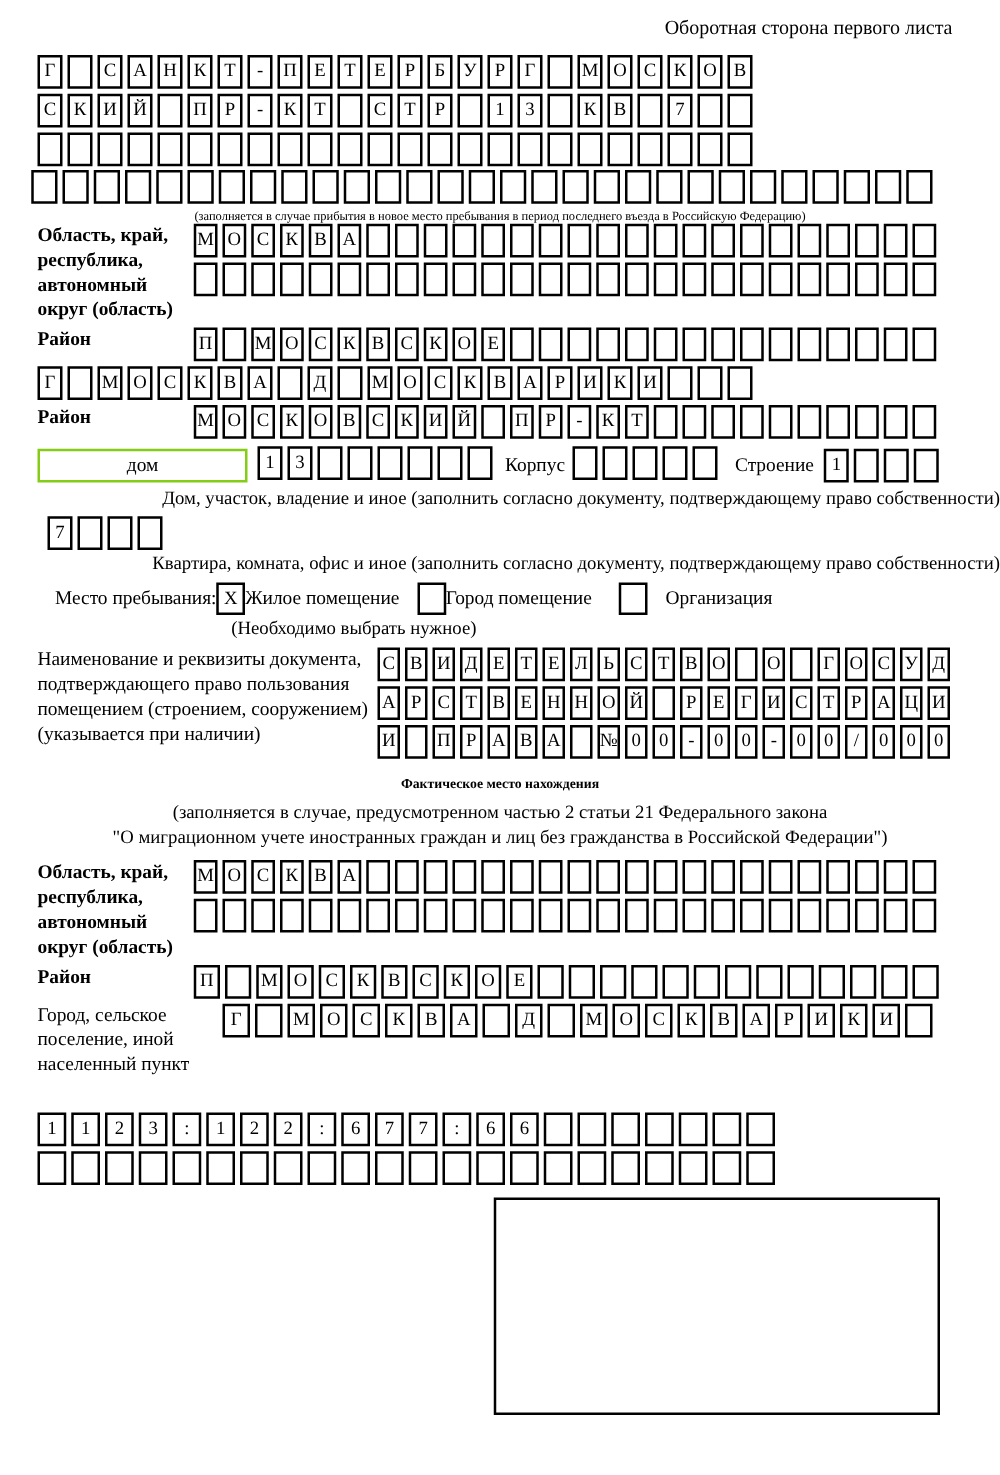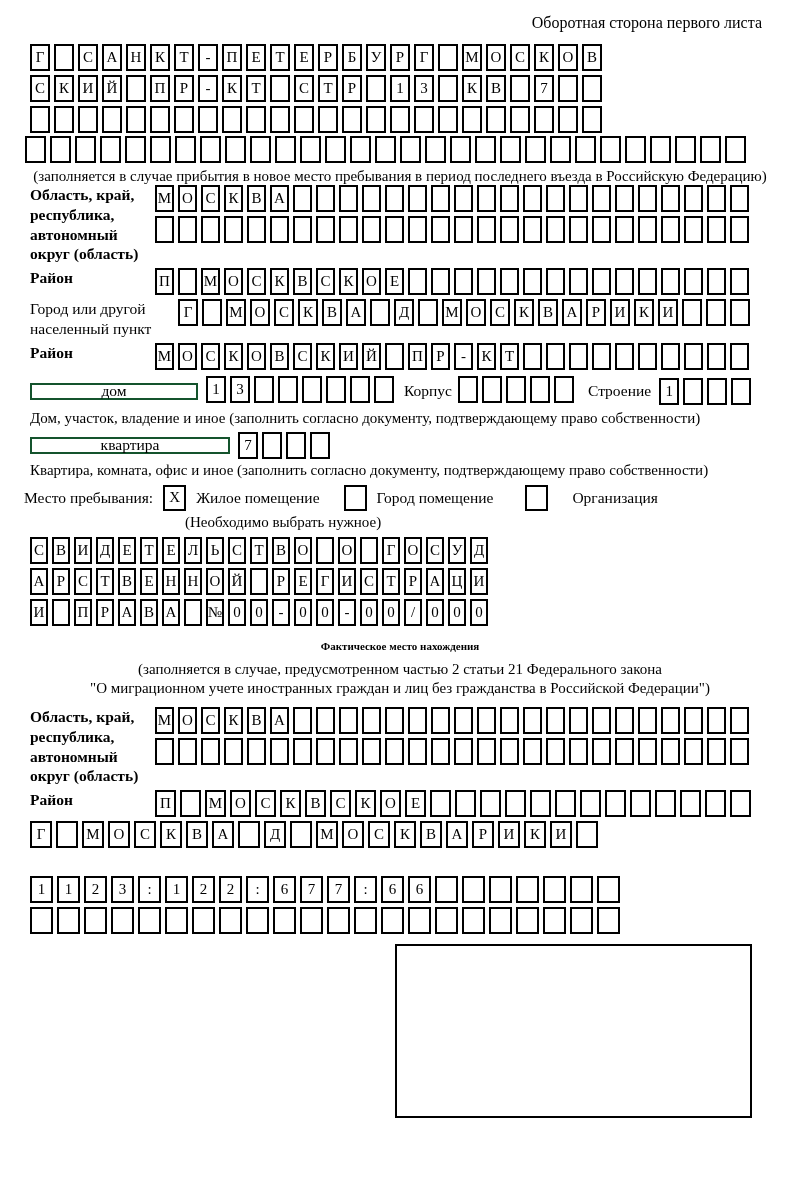--- a/index.html
+++ b/index.html
@@ -37,43 +37,43 @@
     font-size: 15px;
   }
   .grid.w20 .cell { width: 20px; }
   .grid.w21 .cell { width: 21px; }
   .grid.w22 .cell { width: 22px; }
   .grid.w23 .cell { width: 23px; }
   .grid.w18 .cell { width: 18px; }
 
   .fullrow { padding-left: 25px; margin-top: 3px; }
 
-  .center-note { text-align: center; font-size: 15px; margin-top: 5px; }
+  .center-note { text-align: center; font-size: 10px; margin-top: 5px; }
   .sec-title { text-align: center; font-size: 16.5px; font-weight: bold; margin-top: 7px; margin-bottom: 8px; }
 
   .mt4 { margin-top: 4px; } .mt6 { margin-top: 6px; } .mt8 { margin-top: 8px; } .mt12 { margin-top: 12px; }
 
   .wide-box {
-    border: 2px solid #14532d; height: 17px; flex: none;
+    border: 2px solid #84cc16; height: 27px; flex: none;
     display: flex; align-items: center; justify-content: center;
     font-size: 15.5px;
   }
   .dom-box { width: 168px; }
   .kv-box { width: 200px; }
   .inline-row { display: flex; align-items: center; padding-left: 30px; }
   .inline-lbl { font-size: 15.5px; flex: none; }
-  .caption { font-size: 15px; padding-left: 30px; margin-top: 3px; margin-bottom: 5px; }
+  .caption { font-size: 15px; padding-left: 30px; margin-top: 3px; margin-bottom: 5px; text-align: right; }
 
   .checkbox {
     width: 23px; height: 26px; flex: none;
     border: 2px solid #000;
     display: inline-flex; align-items: center; justify-content: center;
     font-size: 15px;
   }
-  .mesto-row { display: flex; align-items: center; padding-left: 24px; margin-top: 6px; gap: 10px; }
+  .mesto-row { display: flex; align-items: center; padding-left: 44px; margin-top: 6px; }
   .mesto-note { font-size: 15px; padding-left: 185px; margin-top: 3px; }
 
   .fact-title { text-align: center; font-size: 11px; font-weight: bold; margin-top: 14px; }
   .fact-note { text-align: center; font-size: 15px; line-height: 1.3; margin-top: 8px; }
 
   .kad-grids { margin-top: 24px; }
 
   .stamp-wrap { margin-top: 10px; padding-left: 395px; }
   .stamp-box { width: 357px; height: 174px; border: 2px solid #000; }
 </style>
@@ -292,21 +292,20 @@
           <span class="cell"></span>
           <span class="cell"></span>
           <span class="cell"></span>
           <span class="cell"></span>
           <span class="cell"></span>
         </div>
     </div>
   </div>
 
   <div class="row mt4">
-    <div class="lbl w148">Город или другой населенный пункт</div>
     <div class="grids">
       <div class="grid w20">
           <span class="cell">Г</span>
           <span class="cell"></span>
           <span class="cell">М</span>
           <span class="cell">О</span>
           <span class="cell">С</span>
           <span class="cell">К</span>
           <span class="cell">В</span>
           <span class="cell">А</span>
@@ -388,21 +387,20 @@
     <div class="grid w20">
         <span class="cell">1</span>
         <span class="cell"></span>
         <span class="cell"></span>
         <span class="cell"></span>
       </div>
   </div>
   <div class="caption">Дом, участок, владение и иное (заполнить согласно документу, подтверждающему право собственности)</div>
 
   <div class="inline-row">
-    <div class="wide-box kv-box">квартира</div>
     <div class="grid w20" style="margin-left:8px;">
         <span class="cell">7</span>
         <span class="cell"></span>
         <span class="cell"></span>
         <span class="cell"></span>
       </div>
   </div>
   <div class="caption">Квартира, комната, офис и иное (заполнить согласно документу, подтверждающему право собственности)</div>
 
   <div class="mesto-row">
@@ -410,20 +408,21 @@
     <span class="checkbox">X</span>
     <span class="inline-lbl">Жилое помещение</span>
     <span class="checkbox" style="margin-left:14px;"></span>
     <span class="inline-lbl">Город помещение</span>
     <span class="checkbox" style="margin-left:22px;"></span>
     <span class="inline-lbl" style="margin-left:14px;">Организация</span>
   </div>
   <div class="mesto-note">(Необходимо выбрать нужное)</div>
 
   <div class="row mt6">
+    <div class="lbl w272">Наименование и реквизиты документа, подтверждающего право пользования помещением (строением, сооружением) (указывается при наличии)</div>
     <div class="grids">
       <div class="grid w18">
           <span class="cell">С</span>
           <span class="cell">В</span>
           <span class="cell">И</span>
           <span class="cell">Д</span>
           <span class="cell">Е</span>
           <span class="cell">Т</span>
           <span class="cell">Е</span>
           <span class="cell">Л</span>
@@ -584,20 +583,21 @@
           <span class="cell"></span>
           <span class="cell"></span>
           <span class="cell"></span>
           <span class="cell"></span>
           <span class="cell"></span>
         </div>
     </div>
   </div>
 
   <div class="row mt4">
+    <div class="lbl w148">Город, сельское поселение, иной населенный пункт</div>
     <div class="grids">
       <div class="grid w22">
           <span class="cell">Г</span>
           <span class="cell"></span>
           <span class="cell">М</span>
           <span class="cell">О</span>
           <span class="cell">С</span>
           <span class="cell">К</span>
           <span class="cell">В</span>
           <span class="cell">А</span>

